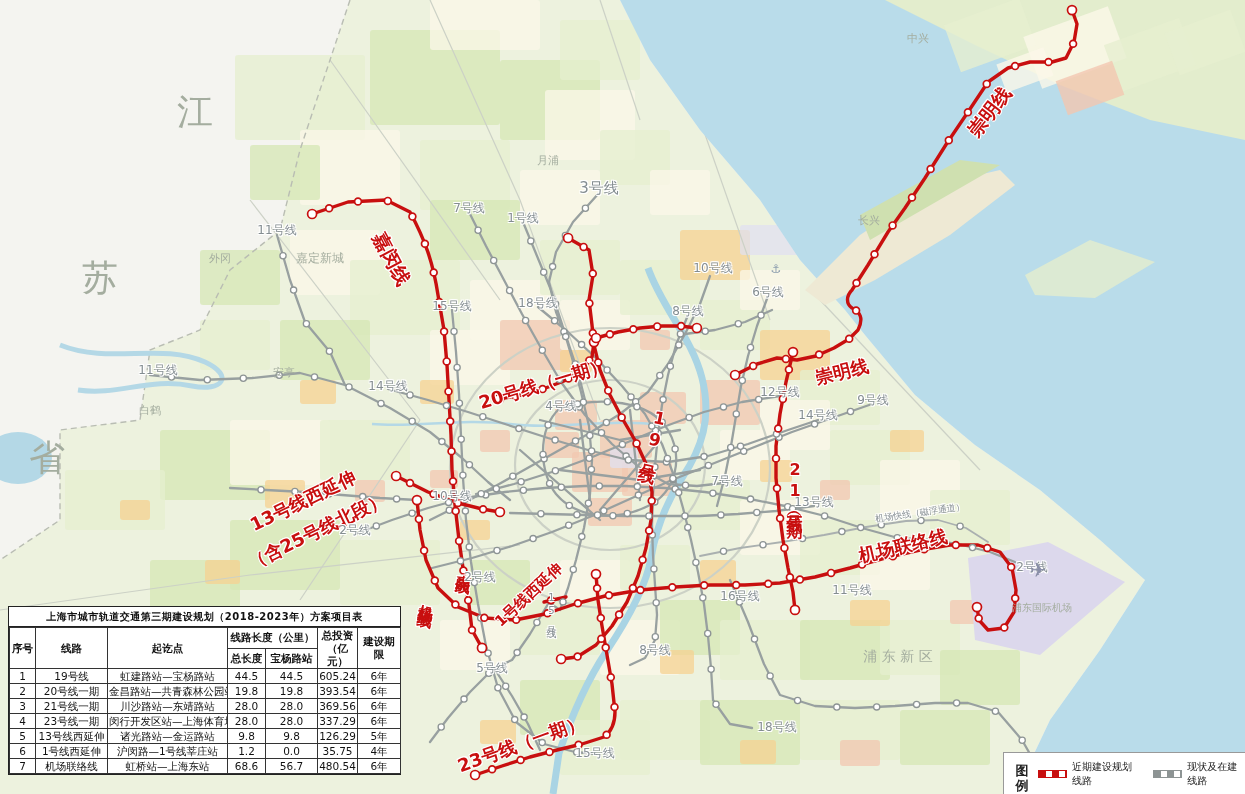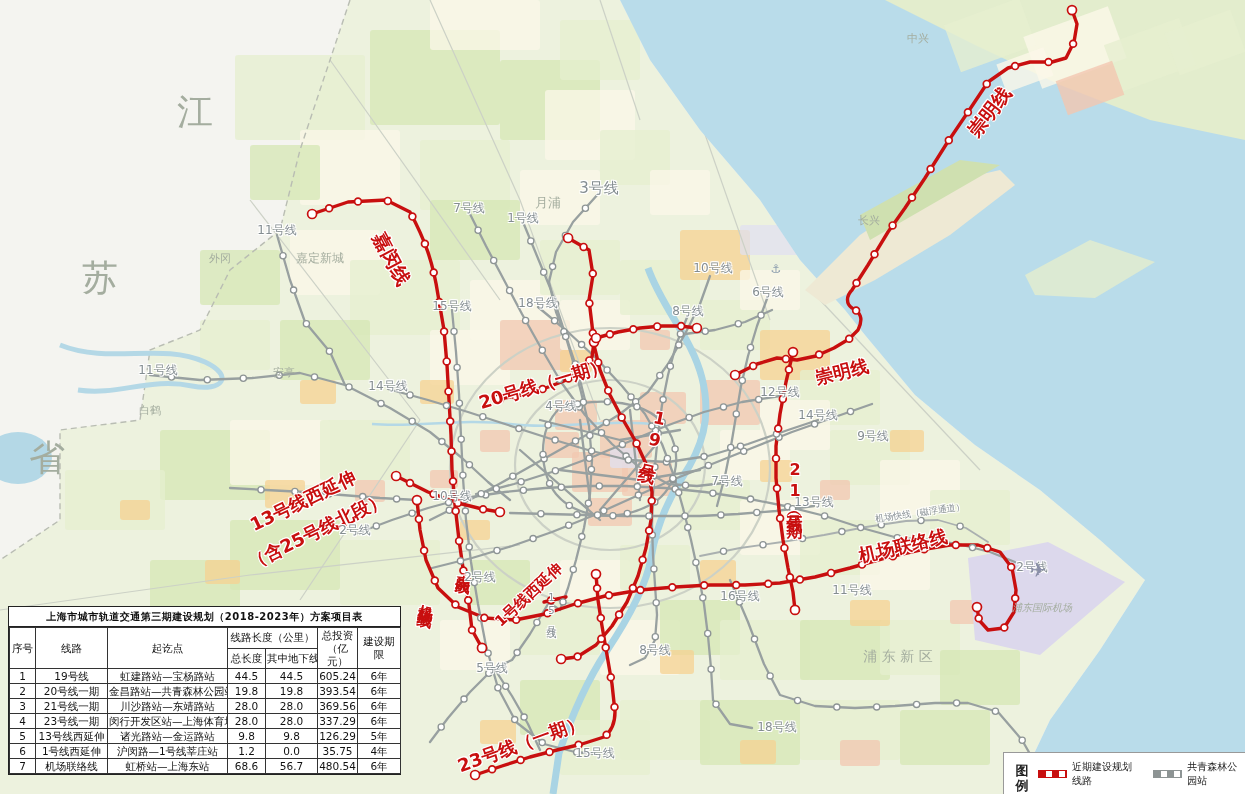--- a/index.html
+++ b/index.html
@@ -16,21 +16,21 @@
   .map-icon{position:absolute;transform:translate(-50%,-50%);text-shadow:none;}
   .station{fill:#ffffff;}
   
   .table-box{position:absolute;left:8px;top:606px;width:391px;background:#ffffff;
     border:1.5px solid #222;color:#111;}
   .tbl-title{font-weight:bold;font-size:10px;text-align:center;padding:3px 0 2px 0;
     border-bottom:1.5px solid #222;letter-spacing:0.5px;}
   .table-box table{border-collapse:collapse;width:100%;table-layout:fixed;font-size:10.5px;}
   .table-box th,.table-box td{border:1px solid #333;text-align:center;padding:0.5px 1px;
     line-height:13px;overflow:hidden;white-space:nowrap;}
-  .table-box th{font-weight:normal;}
+  .table-box th{font-weight:bold;}
   
   .legend-box{position:absolute;left:1003px;top:752px;width:242px;height:42px;background:#ffffff;
     border:1px solid #999;display:flex;align-items:center;}
   .legend-title{font-weight:bold;font-size:13px;color:#222;width:16px;line-height:15px;
     margin:8px 8px 0 10px;text-align:center;}
   .legend-items{display:flex;align-items:center;gap:14px;flex:1;}
   .legend-item{display:flex;align-items:center;gap:5px;}
   .leg-sym{display:inline-block;width:32px;height:6px;border:1px solid;background-color:#fff;}
   .leg-label{font-size:10px;color:#222;}
 </style>
@@ -566,49 +566,49 @@
       <span class="map-label existing-label" style="left: 158px; top: 370px; font-size: 12px; transform: translate(-50%, -50%) rotate(0deg);">11号线</span>
       <span class="map-label existing-label" style="left: 452px; top: 306px; font-size: 12px; transform: translate(-50%, -50%) rotate(0deg);">15号线</span>
       <span class="map-label existing-label" style="left: 388px; top: 386px; font-size: 12px; transform: translate(-50%, -50%) rotate(0deg);">14号线</span>
       <span class="map-label existing-label" style="left: 523px; top: 218px; font-size: 12px; transform: translate(-50%, -50%) rotate(0deg); text-align: center;">1号线</span>
       <span class="map-label existing-label" style="left: 469px; top: 208px; font-size: 12px; transform: translate(-50%, -50%) rotate(0deg);">7号线</span>
       <span class="map-label existing-label" style="left: 599px; top: 188px; font-size: 15px; transform: translate(-50%, -50%) rotate(0deg);">3号线</span>
       <span class="map-label existing-label" style="left: 538px; top: 303px; font-size: 12px; transform: translate(-50%, -50%) rotate(0deg);">18号线</span>
       <span class="map-label existing-label" style="left: 713px; top: 268px; font-size: 12px; transform: translate(-50%, -50%) rotate(0deg);">10号线</span>
       <span class="map-label existing-label" style="left: 768px; top: 292px; font-size: 12px; transform: translate(-50%, -50%) rotate(0deg);">6号线</span>
       <span class="map-label existing-label" style="left: 688px; top: 311px; font-size: 12px; transform: translate(-50%, -50%) rotate(0deg);">8号线</span>
-      <span class="map-label existing-label" style="left: 873px; top: 400px; font-size: 12px; transform: translate(-50%, -50%) rotate(0deg); margin-top: 36px;">9号线</span>
+      <span class="map-label existing-label" style="left: 873px; top: 400px; font-size: 12px; transform: translate(-50%, -50%) rotate(0deg);">9号线</span>
       <span class="map-label existing-label" style="left: 780px; top: 392px; font-size: 12px; transform: translate(-50%, -50%) rotate(0deg); text-align: right;">12号线</span>
       <span class="map-label existing-label" style="left: 818px; top: 415px; font-size: 12px; transform: translate(-50%, -50%) rotate(0deg);">14号线</span>
       <span class="map-label existing-label" style="left: 814px; top: 502px; font-size: 12px; transform: translate(-50%, -50%) rotate(0deg);">13号线</span>
       <span class="map-label existing-label" style="left: 727px; top: 481px; font-size: 12px; transform: translate(-50%, -50%) rotate(0deg);">7号线</span>
       <span class="map-label existing-label" style="left: 452px; top: 496px; font-size: 12px; transform: translate(-50%, -50%) rotate(0deg);">10号线</span>
       <span class="map-label existing-label" style="left: 355px; top: 530px; font-size: 12px; transform: translate(-50%, -50%) rotate(0deg);">2号线</span>
       <span class="map-label existing-label" style="left: 480px; top: 577px; font-size: 12px; transform: translate(-50%, -50%) rotate(0deg);">2号线</span>
       <span class="map-label existing-label" style="left: 561px; top: 406px; font-size: 12px; transform: translate(-50%, -50%) rotate(0deg);">4号线</span>
       <span class="map-label existing-label" style="left: 492px; top: 668px; font-size: 12px; transform: translate(-50%, -50%) rotate(0deg);">5号线</span>
       <span class="map-label existing-label vtext" style="left: 551px; top: 607px; font-size: 10px; transform: translate(-50%, -50%) rotate(0deg);">15号线</span>
       <span class="map-label existing-label" style="left: 740px; top: 596px; font-size: 12px; transform: translate(-50%, -50%) rotate(0deg);">16号线</span>
       <span class="map-label existing-label" style="left: 852px; top: 590px; font-size: 12px; transform: translate(-50%, -50%) rotate(0deg);">11号线</span>
       <span class="map-label existing-label" style="left: 655px; top: 650px; font-size: 12px; transform: translate(-50%, -50%) rotate(0deg);">8号线</span>
       <span class="map-label existing-label" style="left: 777px; top: 727px; font-size: 12px; transform: translate(-50%, -50%) rotate(0deg);">18号线</span>
       <span class="map-label existing-label" style="left: 595px; top: 753px; font-size: 12px; transform: translate(-50%, -50%) rotate(0deg);">15号线</span>
       <span class="map-label existing-label" style="left: 1032px; top: 567px; font-size: 12px; transform: translate(-50%, -50%) rotate(0deg);">2号线</span>
       <span class="map-label existing-label" style="left: 920px; top: 513px; font-size: 9px; transform: translate(-50%, -50%) rotate(-8deg);">机场快线（磁浮通道）</span>
       <span class="map-label place-label" style="left: 195px; top: 112px; font-size: 36px; transform: translate(-50%, -50%) rotate(0deg);">江</span>
       <span class="map-label place-label" style="left: 100px; top: 278px; font-size: 36px; transform: translate(-50%, -50%) rotate(0deg);">苏</span>
       <span class="map-label place-label" style="left: 47px; top: 458px; font-size: 36px; transform: translate(-50%, -50%) rotate(0deg);">省</span>
-      <span class="map-label place-label" style="left: 548px; top: 160px; font-size: 13px; transform: translate(-50%, -50%) rotate(0deg); margin-top: 43px;">月浦</span>
+      <span class="map-label place-label" style="left: 548px; top: 160px; font-size: 11px; transform: translate(-50%, -50%) rotate(0deg);">月浦</span>
       <span class="map-label place-label" style="left: 918px; top: 38px; font-size: 11px; transform: translate(-50%, -50%) rotate(0deg);">中兴</span>
       <span class="map-label place-label" style="left: 869px; top: 220px; font-size: 11px; transform: translate(-50%, -50%) rotate(0deg);">长兴</span>
       <span class="map-label place-label" style="left: 220px; top: 258px; font-size: 11px; transform: translate(-50%, -50%) rotate(0deg);">外冈</span>
       <span class="map-label place-label" style="left: 284px; top: 372px; font-size: 11px; transform: translate(-50%, -50%) rotate(0deg);">安亭</span>
       <span class="map-label place-label" style="left: 150px; top: 410px; font-size: 11px; transform: translate(-50%, -50%) rotate(0deg);">白鹤</span>
       <span class="map-label place-label" style="left: 320px; top: 258px; font-size: 12px; transform: translate(-50%, -50%) rotate(0deg);">嘉定新城</span>
-      <span class="map-label place-label" style="left: 1042px; top: 608px; font-size: 10px; transform: translate(-50%, -50%) rotate(0deg); font-style: italic;">浦东国际机场</span>
+      <span class="map-label place-label" style="left: 1042px; top: 608px; font-size: 10px; transform: translate(-50%, -50%) rotate(0deg);">浦东国际机场</span>
       <span class="map-label place-label" style="left: 898px; top: 657px; font-size: 14px; transform: translate(-50%, -50%) rotate(0deg);">浦 东 新 区</span>
       <span class="map-icon" style="left: 1038px; top: 570px; font-size: 20px; color: rgb(138, 143, 168);">✈</span>
       <span class="map-icon" style="left: 776px; top: 269px; font-size: 12px; color: rgb(143, 160, 176);">⚓</span>
     </div>
 
   <div class="table-box">
     <div class="tbl-title">上海市城市轨道交通第三期建设规划（2018-2023年）方案项目表</div>
     <table>
       <colgroup>
         <col style="width:26px">
@@ -623,21 +623,21 @@
         <tr>
           <th rowspan="2">序号</th>
           <th rowspan="2">线路</th>
           <th rowspan="2">起讫点</th>
           <th colspan="2">线路长度（公里）</th>
           <th rowspan="2" style="white-space:normal">总投资（亿元）</th>
           <th rowspan="2" style="white-space:normal">建设期限</th>
         </tr>
         <tr>
           <th>总长度</th>
-          <th>其中地下线</th>
+          <th>宝杨路站</th>
         </tr>
       </thead>
       <tbody>
           <tr>
             <td>1</td>
             <td>19号线</td>
             <td>虹建路站—宝杨路站</td>
             <td>44.5</td>
             <td>44.5</td>
             <td>605.24</td>
@@ -703,17 +703,17 @@
 
   <div class="legend-box">
     <div class="legend-title">图例</div>
     <div class="legend-items">
         <span class="legend-item">
           <span class="leg-sym" style="border-color: rgb(200, 15, 15); background-image: repeating-linear-gradient(90deg, rgb(200, 15, 15) 0px, rgb(200, 15, 15) 7px, rgb(255, 255, 255) 7px, rgb(255, 255, 255) 13px);"></span>
           <span class="leg-label">近期建设规划线路</span>
         </span>
         <span class="legend-item">
           <span class="leg-sym" style="border-color: rgb(141, 148, 148); background-image: repeating-linear-gradient(90deg, rgb(141, 148, 148) 0px, rgb(141, 148, 148) 7px, rgb(255, 255, 255) 7px, rgb(255, 255, 255) 13px);"></span>
-          <span class="leg-label">共青森林公园站</span>
+          <span class="leg-label">现状及在建线路</span>
         </span>
       </div>
   </div>
 </div>
 
 </body></html>

